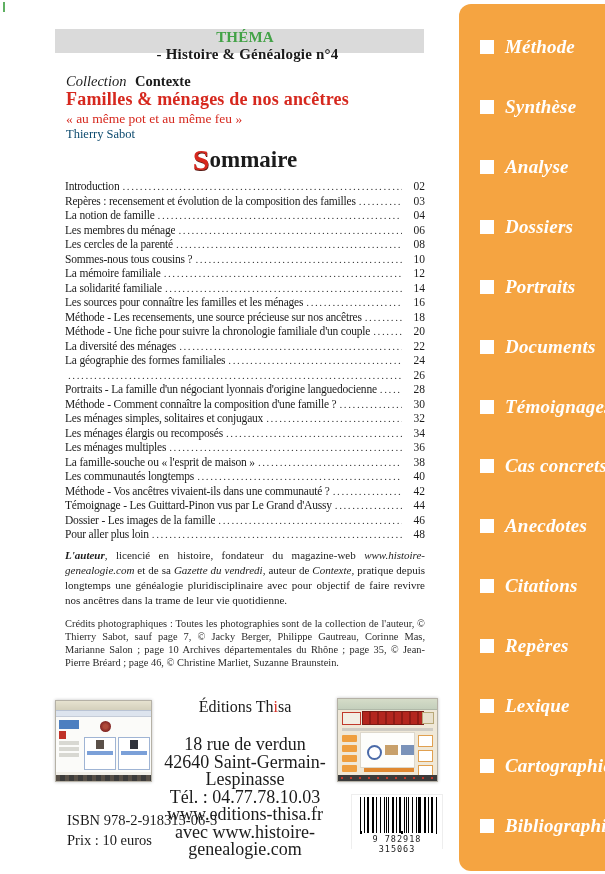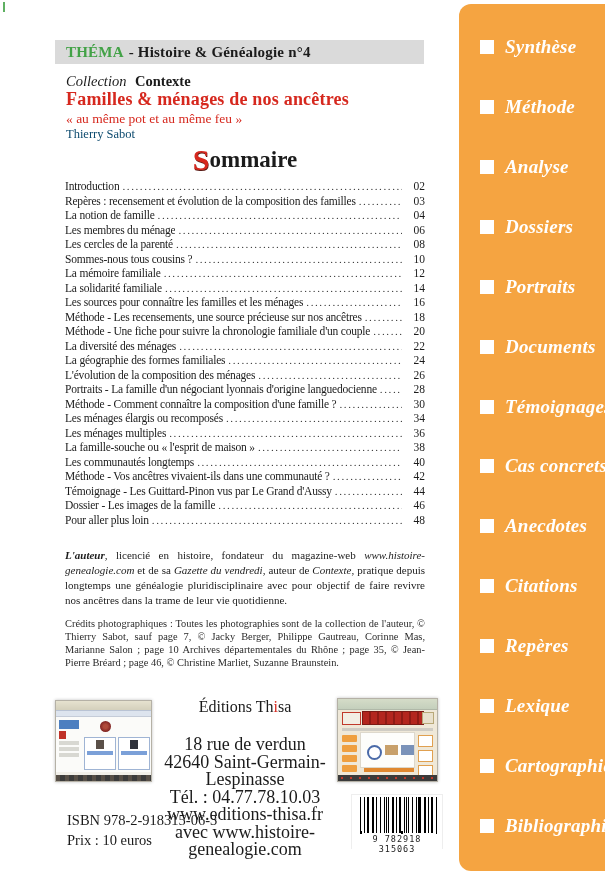--- a/index.html
+++ b/index.html
@@ -3,23 +3,23 @@
 <meta charset="utf-8">
 <style>
   html,body{margin:0;padding:0;}
   body{
     width:605px;height:874px;position:relative;background:#ffffff;overflow:hidden;
     font-family:"Liberation Serif","DejaVu Serif",serif;color:#1b1b1b;
   }
   
   .crop-mark{position:absolute;left:3px;top:2px;width:2px;height:10px;background:#43A247;opacity:.85;}
   .header-bar{
-    position:absolute;left:55px;top:40px;width:369px;height:24px;background:#DADADA;
+    position:absolute;left:55px;top:29px;width:369px;height:24px;background:#DADADA;
     display:flex;align-items:center;padding-left:11px;box-sizing:border-box;
-    font-weight:bold;font-size:15px;letter-spacing:.2px;
+    font-weight:bold;font-size:15px;letter-spacing:.2px;flex-direction:column;
   }
   .brand{color:#43A247;}
   .brand-rest{color:#1b1b1b;margin-left:5px;}
   .collection-line{position:absolute;left:66px;top:73px;font-size:14.5px;}
   .collection-label{font-style:italic;}
   .collection-name{font-weight:bold;margin-left:5px;}
   .main-title{position:absolute;left:66px;top:89px;font-size:18px;font-weight:bold;color:#D6281E;letter-spacing:.2px;}
   .subtitle{position:absolute;left:66px;top:111px;font-size:13.5px;color:#D6281E;}
   .byline{position:absolute;left:66px;top:127px;font-size:12.5px;color:#0c4a6e;}
 
@@ -185,33 +185,37 @@
       <span class="toc-label">La diversité des ménages</span>
       <span class="toc-leader"></span>
       <span class="toc-page">22</span>
     </div>
     <div class="toc-row">
       <span class="toc-label">La géographie des formes familiales</span>
       <span class="toc-leader"></span>
       <span class="toc-page">24</span>
     </div>
     <div class="toc-row">
-      <span class="toc-label">L'évolution de la composition des ménages</span>
       <span class="toc-leader"></span>
       <span class="toc-page">26</span>
     </div>
     <div class="toc-row">
       <span class="toc-label">Portraits - La famille d'un négociant lyonnais d'origine languedocienne</span>
       <span class="toc-leader"></span>
       <span class="toc-page">28</span>
     </div>
     <div class="toc-row">
       <span class="toc-label">Méthode - Comment connaître la composition d'une famille ?</span>
       <span class="toc-leader"></span>
       <span class="toc-page">30</span>
+    </div>
+    <div class="toc-row">
+      <span class="toc-label">Les ménages simples, solitaires et conjugaux</span>
+      <span class="toc-leader"></span>
+      <span class="toc-page">32</span>
     </div>
     <div class="toc-row">
       <span class="toc-label">Les ménages élargis ou recomposés</span>
       <span class="toc-leader"></span>
       <span class="toc-page">34</span>
     </div>
     <div class="toc-row">
       <span class="toc-label">Les ménages multiples</span>
       <span class="toc-leader"></span>
       <span class="toc-page">36</span>
@@ -320,28 +324,28 @@
   <div class="barcode-bars"></div>
   <div class="guard g1"></div>
   <div class="guard g2"></div>
   <div class="guard g3"></div>
   <div class="barcode-digits">9 782918 315063</div>
 </div>
 
 <div class="sidebar" id="sidebar-list">
     <div class="side-item">
       <span class="side-square"></span>
+      <span class="side-label">Méthode</span>
+    </div>
+    <div class="side-item">
+      <span class="side-square"></span>
       <span class="side-label">Synthèse</span>
     </div>
     <div class="side-item">
       <span class="side-square"></span>
-      <span class="side-label">Méthode</span>
-    </div>
-    <div class="side-item">
-      <span class="side-square"></span>
       <span class="side-label">Analyse</span>
     </div>
     <div class="side-item">
       <span class="side-square"></span>
       <span class="side-label">Dossiers</span>
     </div>
     <div class="side-item">
       <span class="side-square"></span>
       <span class="side-label">Portraits</span>
     </div>

